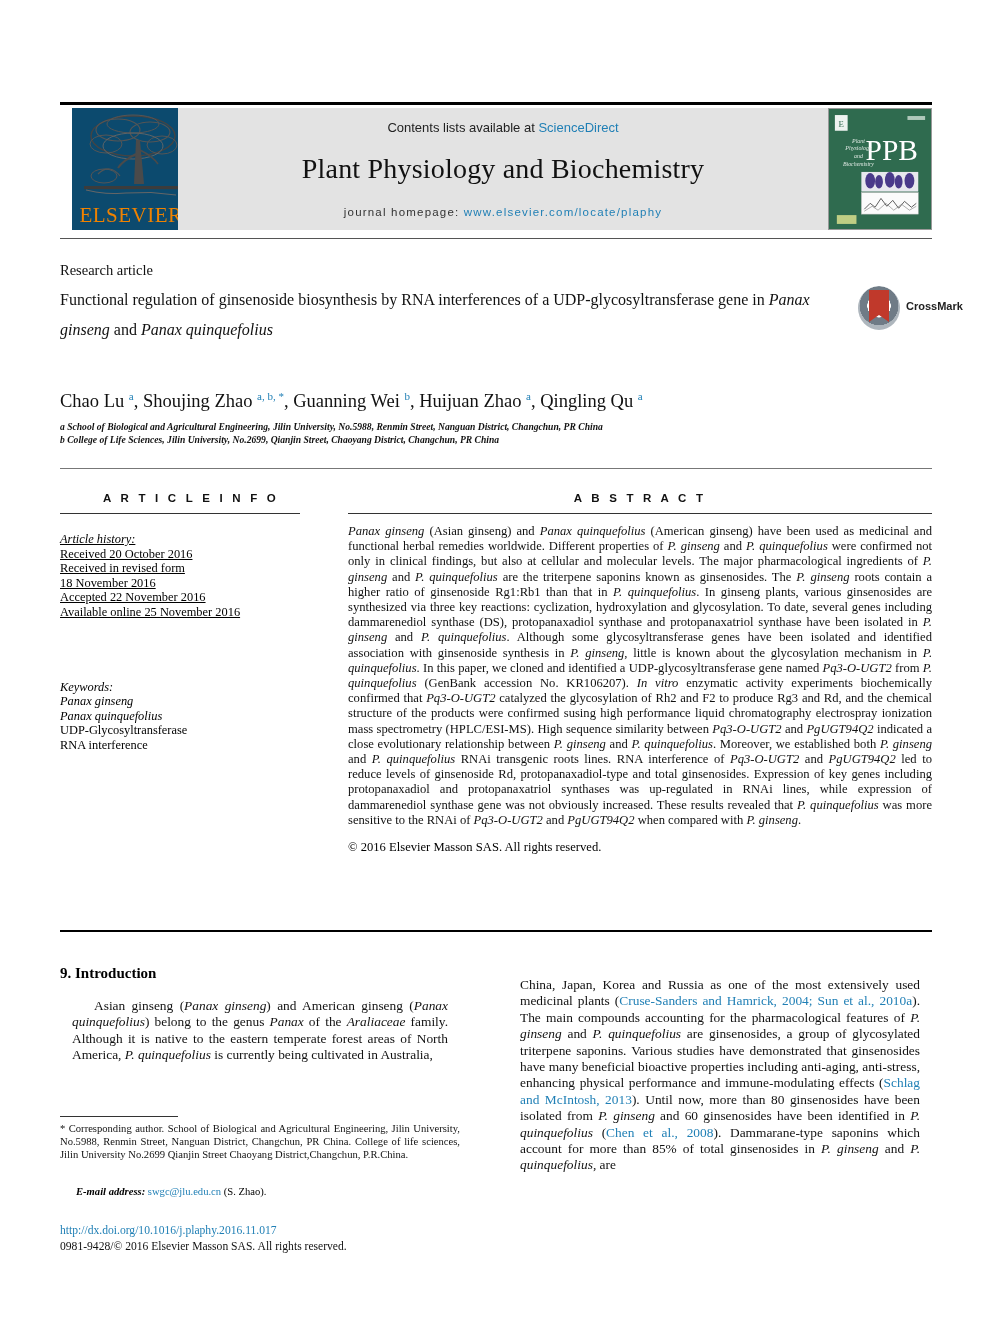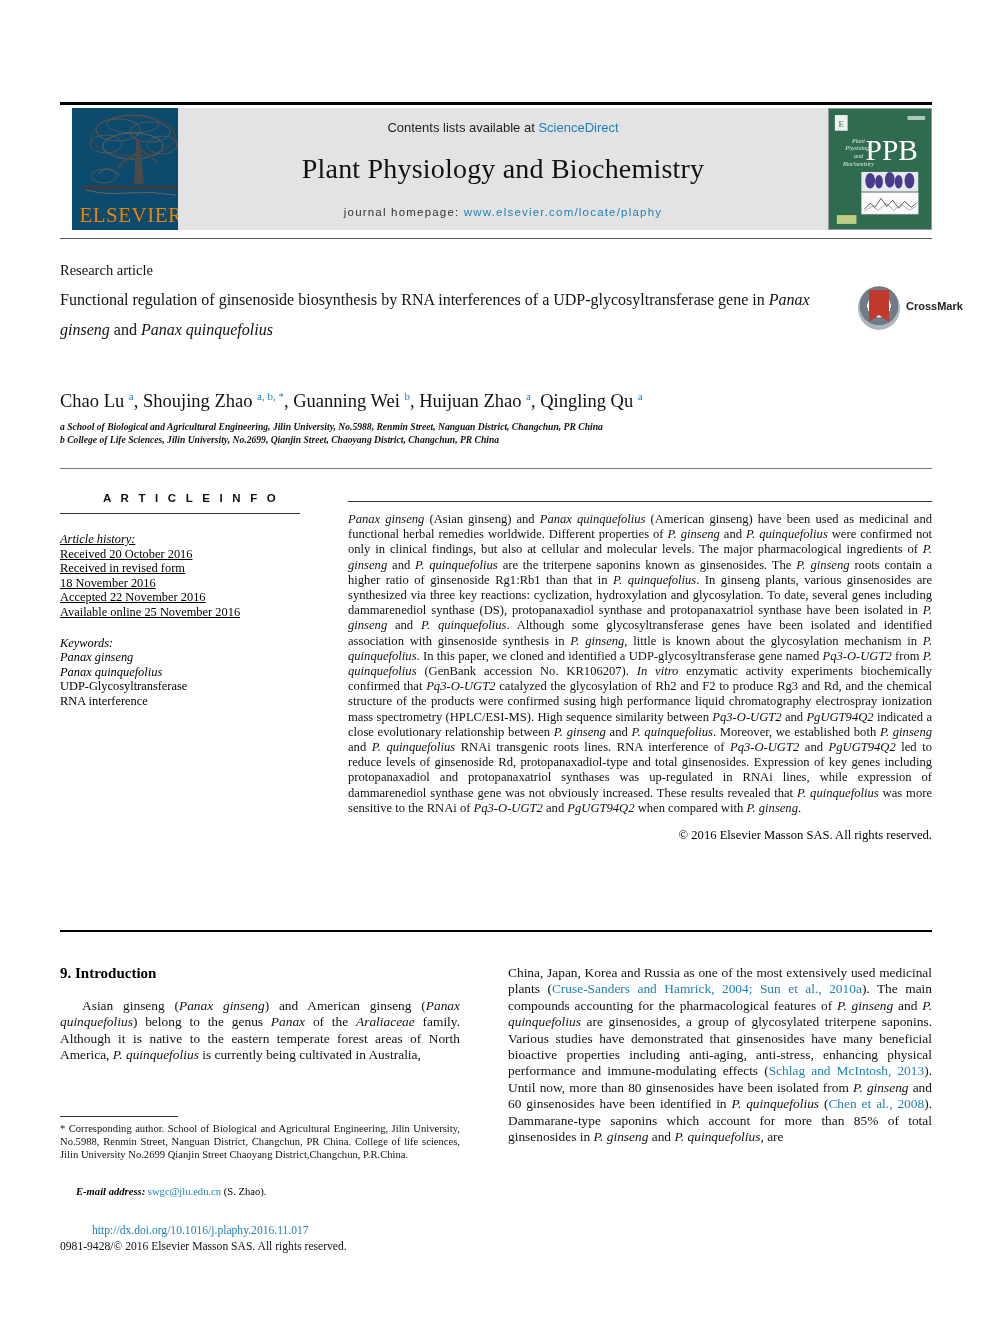--- a/index.html
+++ b/index.html
@@ -214,21 +214,21 @@
     background: #333;
   }
   .history {
     margin-top: 18px;
     font-size: 12.4px;
     line-height: 14.6px;
     text-decoration: underline;
   }
   .history .lbl { font-style: italic; }
   .keywords {
-    margin-top: 16px;
+    margin-top: 60px;
     font-size: 12.4px;
     line-height: 14.6px;
   }
   .keywords .lbl { font-style: italic; }
   .keywords .it { font-style: italic; }
 
   .abs-col {
     position: absolute;
     left: 348px; top: 492px;
     width: 584px;
@@ -243,21 +243,21 @@
     margin-top: 10px;
     font-size: 12.6px;
     line-height: 15.2px;
     text-align: justify;
     color: #111;
   }
   .abstract i { font-style: italic; }
   .copyright {
     margin-top: 12px;
     font-size: 12.6px;
-    text-align: right;
+    text-align: left;
   }
 
   .rule-body-top {
     position: absolute;
     left: 60px; top: 930px;
     width: 872px;
     height: 2px;
     background: #000;
   }
 
@@ -276,21 +276,21 @@
     margin: 0 0 16px 0;
     font-family: "Liberation Serif", serif;
     font-size: 15px;
     font-weight: bold;
   }
   .para {
     font-size: 13.4px;
     line-height: 16.4px;
     text-align: justify;
     text-indent: 22px;
-    margin: 0;
+    margin: 12px;
     color: #111;
   }
   .para.noind { text-indent: 0; }
   .para i { font-style: italic; }
 
   .foot-rule {
     position: absolute;
     left: 60px; top: 1116px;
     width: 118px;
     height: 1px;
@@ -312,21 +312,20 @@
     font-size: 10.6px;
     text-indent: 16px;
   }
   .email-line .lbl { font-style: italic; font-weight: bold; }
 
   .doi {
     position: absolute;
     left: 60px; top: 1224px;
     font-size: 11.6px;
     color: #1f7fb5;
-    margin-left: 32px;
   }
   .issn {
     position: absolute;
     left: 60px; top: 1240px;
     font-size: 11.6px;
     color: #111;
   }
 </style>
 </head>
 <body>
@@ -431,20 +430,21 @@
     <div class="keywords">
       <div class="lbl">Keywords:</div>
       <div class="it">Panax ginseng</div>
       <div class="it">Panax quinquefolius</div>
       <div>UDP-Glycosyltransferase</div>
       <div>RNA interference</div>
     </div>
   </div>
 
   <div class="abs-col">
+    <div class="col-head">A B S T R A C T</div>
     <div class="abs-rule"></div>
     <div class="abstract">
       <i>Panax ginseng</i> (Asian ginseng) and <i>Panax quinquefolius</i> (American ginseng) have been used as medicinal
       and functional herbal remedies worldwide. Different properties of <i>P. ginseng</i> and <i>P. quinquefolius</i> were
       confirmed not only in clinical findings, but also at cellular and molecular levels. The major pharmacological
       ingredients of <i>P. ginseng</i> and <i>P. quinquefolius</i> are the triterpene saponins known as ginsenosides.
       The <i>P. ginseng</i> roots contain a higher ratio of ginsenoside Rg1:Rb1 than that in <i>P. quinquefolius</i>. In ginseng
       plants, various ginsenosides are synthesized via three key reactions: cyclization, hydroxylation and
       glycosylation. To date, several genes including dammarenediol synthase (DS), protopanaxadiol synthase
       and protopanaxatriol synthase have been isolated in <i>P. ginseng</i> and <i>P. quinquefolius</i>. Although some

